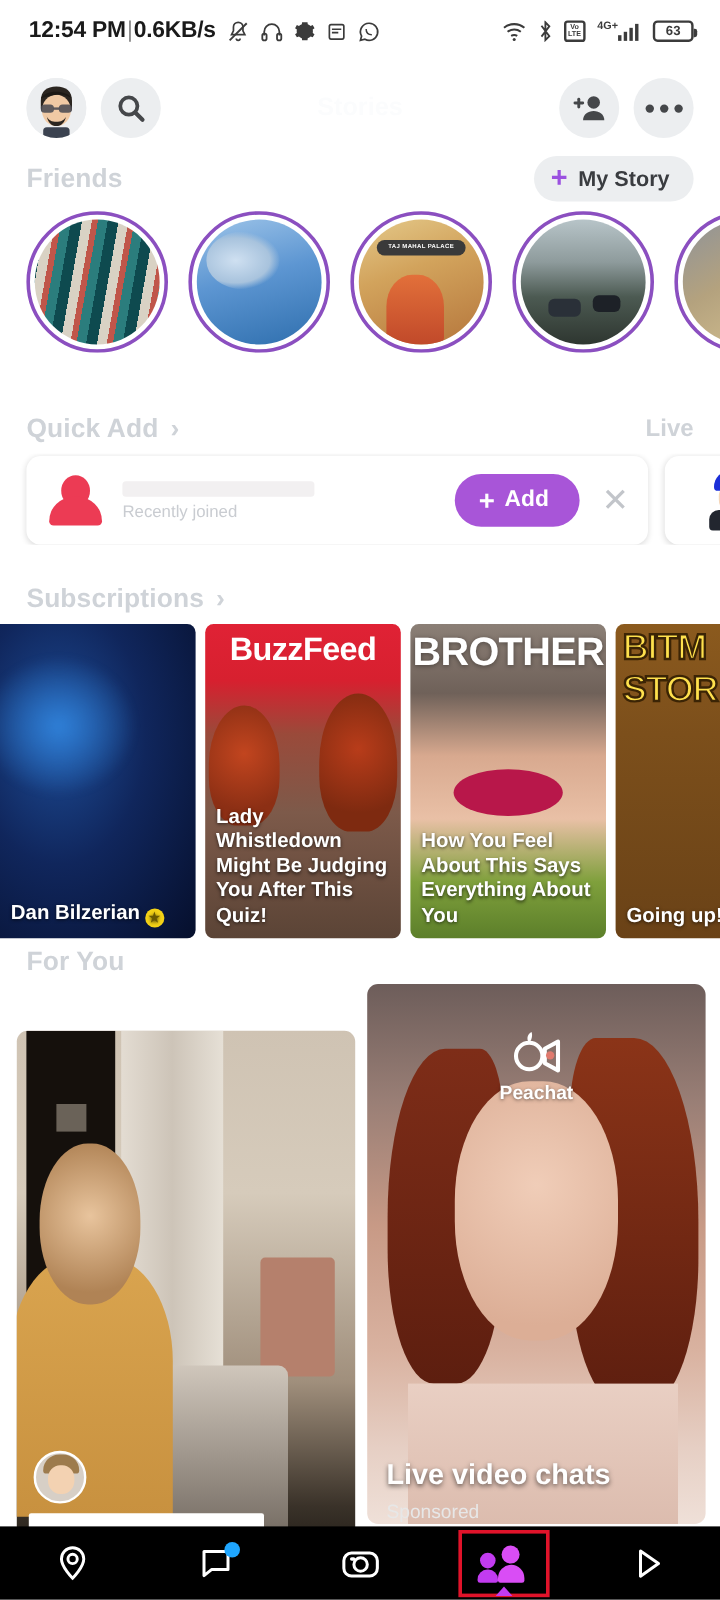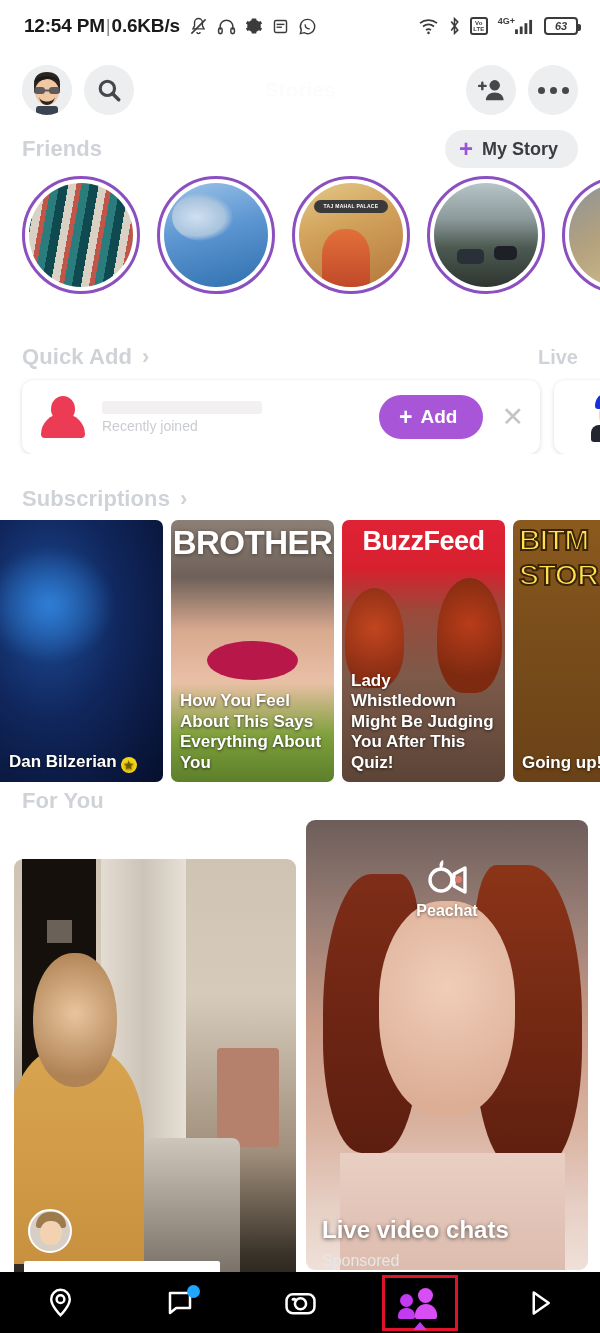--- a/index.html
+++ b/index.html
@@ -36,21 +36,21 @@
   .sb-right { display: flex; align-items: center; gap: 9px; }
   .battery {
     position: relative; width: 34px; height: 18px;
     border: 2px solid #3b3b3b; border-radius: 4px;
     display: flex; align-items: center; justify-content: center;
   }
   .battery::after {
     content:""; position:absolute; right:-5px; top:5px;
     width:3px; height:7px; background:#3b3b3b; border-radius:0 2px 2px 0;
   }
-  .battery span { font-size: 11px; font-weight: bold; color:#3b3b3b;font-style:italic; }
+  .battery span { font-size: 11px; font-weight: bold; color:#3b3b3b; }
   .net-badge {
     font-size: 9px; font-weight: bold; color:#3b3b3b;
     position: relative; top:-5px; left:1px;text-align:right;
   }
   .volte {
     width: 18px; height: 18px; border: 2px solid #3b3b3b; border-radius: 3px;
     font-size: 6px; line-height: 6px; font-weight: bold; color:#3b3b3b;
     display:flex; flex-direction:column; align-items:center; justify-content:center;
   }
 
@@ -537,32 +537,32 @@
     <span class="sec-title">Subscriptions</span>
     <span class="sec-chev">›</span>
   </div>
 
   <div class="subs-row">
     <div class="sub-card card-dan">
       <div class="sub-cap">
         <span>Dan Bilzerian</span><span class="star">★</span>
       </div>
     </div>
-    <div class="sub-card card-brother">
-      <div class="brother-word">BROTHER</div>
-      <div class="brother-lips"></div>
-      <div class="sub-cap">How You Feel About This Says Everything About You</div>
-    </div>
     <div class="sub-card card-buzz">
       <div class="buzz-figs">
           <i class="h1"></i>
           <i class="h2"></i>
         </div>
       <div class="buzz-word">BuzzFeed</div>
       <div class="sub-cap">Lady Whistledown Might Be Judging You After This Quiz!</div>
+    </div>
+    <div class="sub-card card-brother">
+      <div class="brother-word">BROTHER</div>
+      <div class="brother-lips"></div>
+      <div class="sub-cap">How You Feel About This Says Everything About You</div>
     </div>
     <div class="sub-card card-bit">
       <div class="bit-person"></div>
       <div class="bit-word1">BITM</div>
       <div class="bit-word2">STOR</div>
       <div class="sub-cap">Going up!</div>
     </div>
   </div>
 
   <div class="sec-row" style="height:38px">

